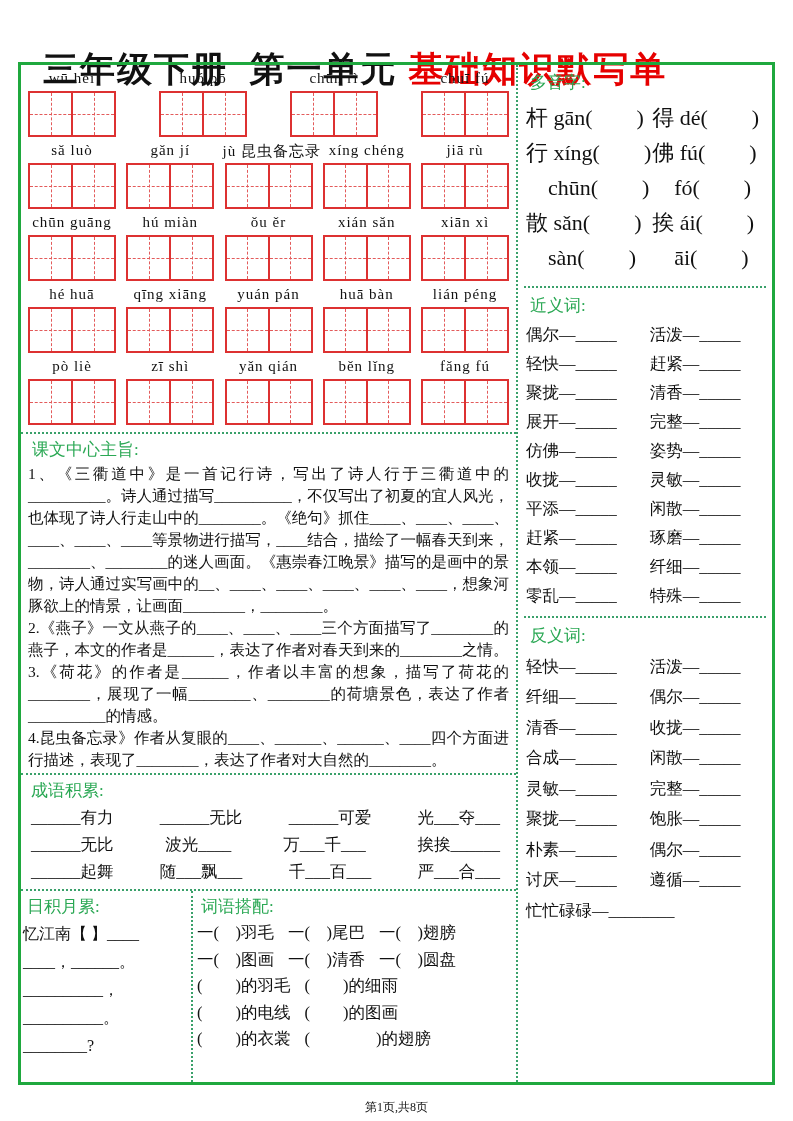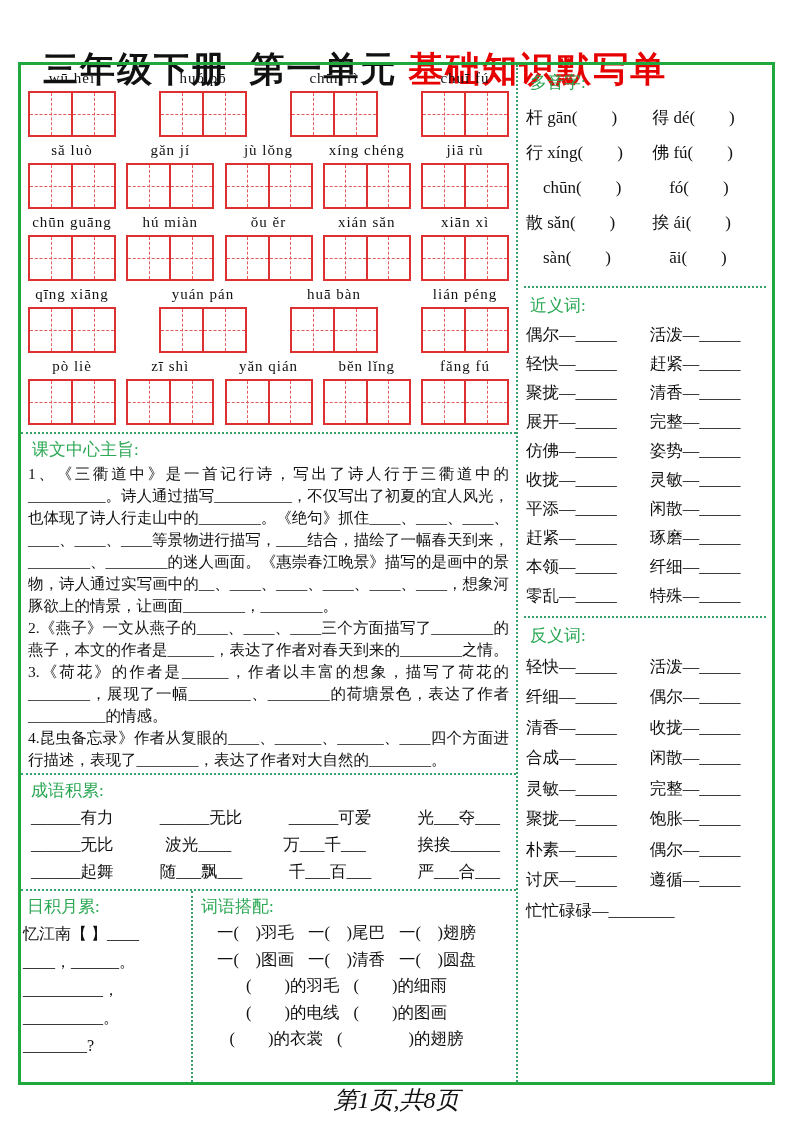--- a/index.html
+++ b/index.html
@@ -37,38 +37,38 @@
 
   
   .sec-chengyu { padding:0 6px 4px 6px; border-bottom:2px dotted #3aa06a; }
   .cyrow { display:flex; justify-content:space-between; font-size:16.5px; line-height:27px; padding:0 10px 0 4px; white-space:pre; }
 
   
   .bottom-row { flex:1; display:flex; }
   .sec-riji { width:172px; border-right:2px dotted #3aa06a; padding:0 6px 4px 2px; }
   .riji-line { font-size:16px; line-height:28px; white-space:pre; }
   .sec-dapei { flex:1; padding:0 6px 4px 4px; }
-  .dprow { display:flex; font-size:16.5px; line-height:26.5px; white-space:pre;justify-content:center; }
+  .dprow { display:flex; font-size:16.5px; line-height:26.5px; white-space:pre; }
   .dprow span { margin-right:14px; }
 
   
   .sec-duoyin { border-bottom:2px dotted #3aa06a; padding:2px 2px 6px 2px; }
-  .dyrow { display:flex; font-size:17px; line-height:26px; margin:9px 0; white-space:pre; }
+  .dyrow { display:flex; font-size:22px; line-height:26px; margin:9px 0; white-space:pre; }
   .dyrow .l { width:53%; } .dyrow .r { width:47%; }
 
   .sec-jinyi { border-bottom:2px dotted #3aa06a; padding:2px 2px 4px 2px; }
   .wprow { display:flex; font-size:16.5px; line-height:26px; margin:3px 0; white-space:pre; }
   .wprow .l { width:52%; } .wprow .r { width:48%; }
 
   .sec-fanyi { flex:1; padding:2px 2px 4px 2px; }
   .sec-fanyi .wprow { margin:4.5px 0; }
   .fy-last { font-size:16.5px; line-height:26px; margin-top:5px; white-space:pre; }
 
   
-  .footer { position:absolute; bottom:5px; left:0; width:100%; text-align:center; font-size:24px;font-style:italic; }
+  .footer { position:absolute; bottom:5px; left:0; width:100%; text-align:center; font-size:12px; }
 </style>
 </head>
 <body>
 
 <div class="page">
 
   <div class="title">
     <span class="black">三年级下册  第一单元 </span><span class="red">基础知识默写单</span>
   </div>
 
@@ -116,21 +116,21 @@
               </div>
             </div>
           <div class="pword">
               <div class="plabel">gǎn jí</div>
               <div class="pgrid">
                 <div class="pcell"></div>
                 <div class="pcell"></div>
               </div>
             </div>
           <div class="pword">
-              <div class="plabel">jù lǒng</div>
+              <div class="plabel">jù 昆虫备忘录</div>
               <div class="pgrid">
                 <div class="pcell"></div>
                 <div class="pcell"></div>
               </div>
             </div>
           <div class="pword">
               <div class="plabel">xíng chéng</div>
               <div class="pgrid">
                 <div class="pcell"></div>
                 <div class="pcell"></div>
@@ -175,20 +175,27 @@
             </div>
           <div class="pword">
               <div class="plabel">xiān xì</div>
               <div class="pgrid">
                 <div class="pcell"></div>
                 <div class="pcell"></div>
               </div>
             </div>
         </div>
         <div class="prow">
+          <div class="pword">
+              <div class="plabel">hé huā</div>
+              <div class="pgrid">
+                <div class="pcell"></div>
+                <div class="pcell"></div>
+              </div>
+            </div>
           <div class="pword">
               <div class="plabel">qīng xiāng</div>
               <div class="pgrid">
                 <div class="pcell"></div>
                 <div class="pcell"></div>
               </div>
             </div>
           <div class="pword">
               <div class="plabel">yuán pán</div>
               <div class="pgrid">

